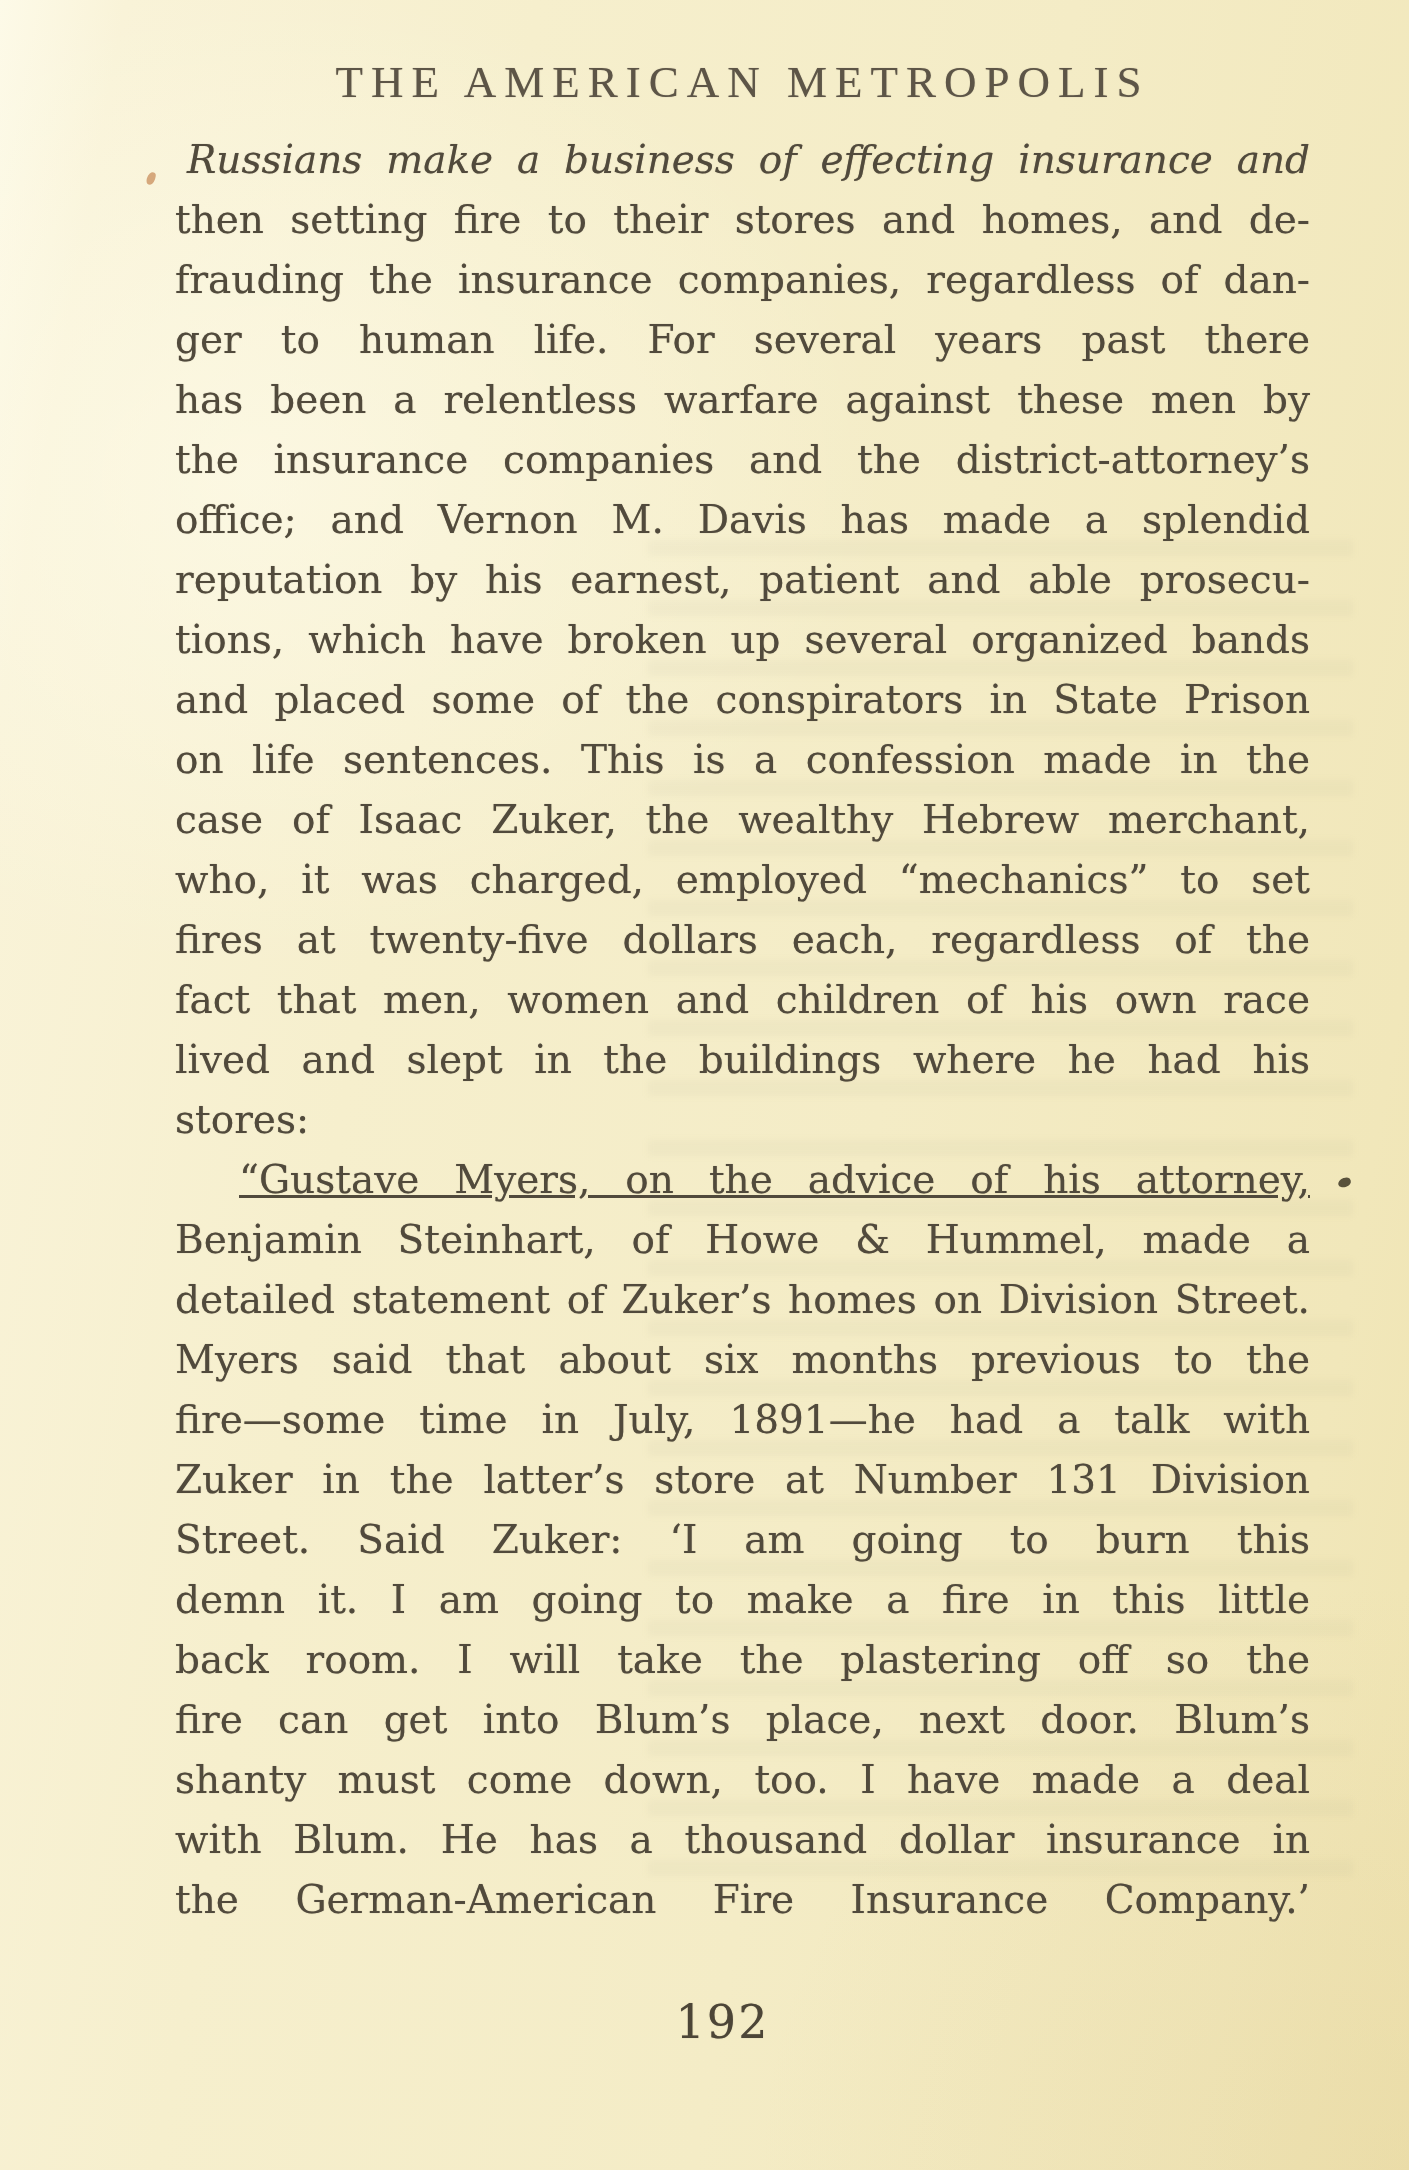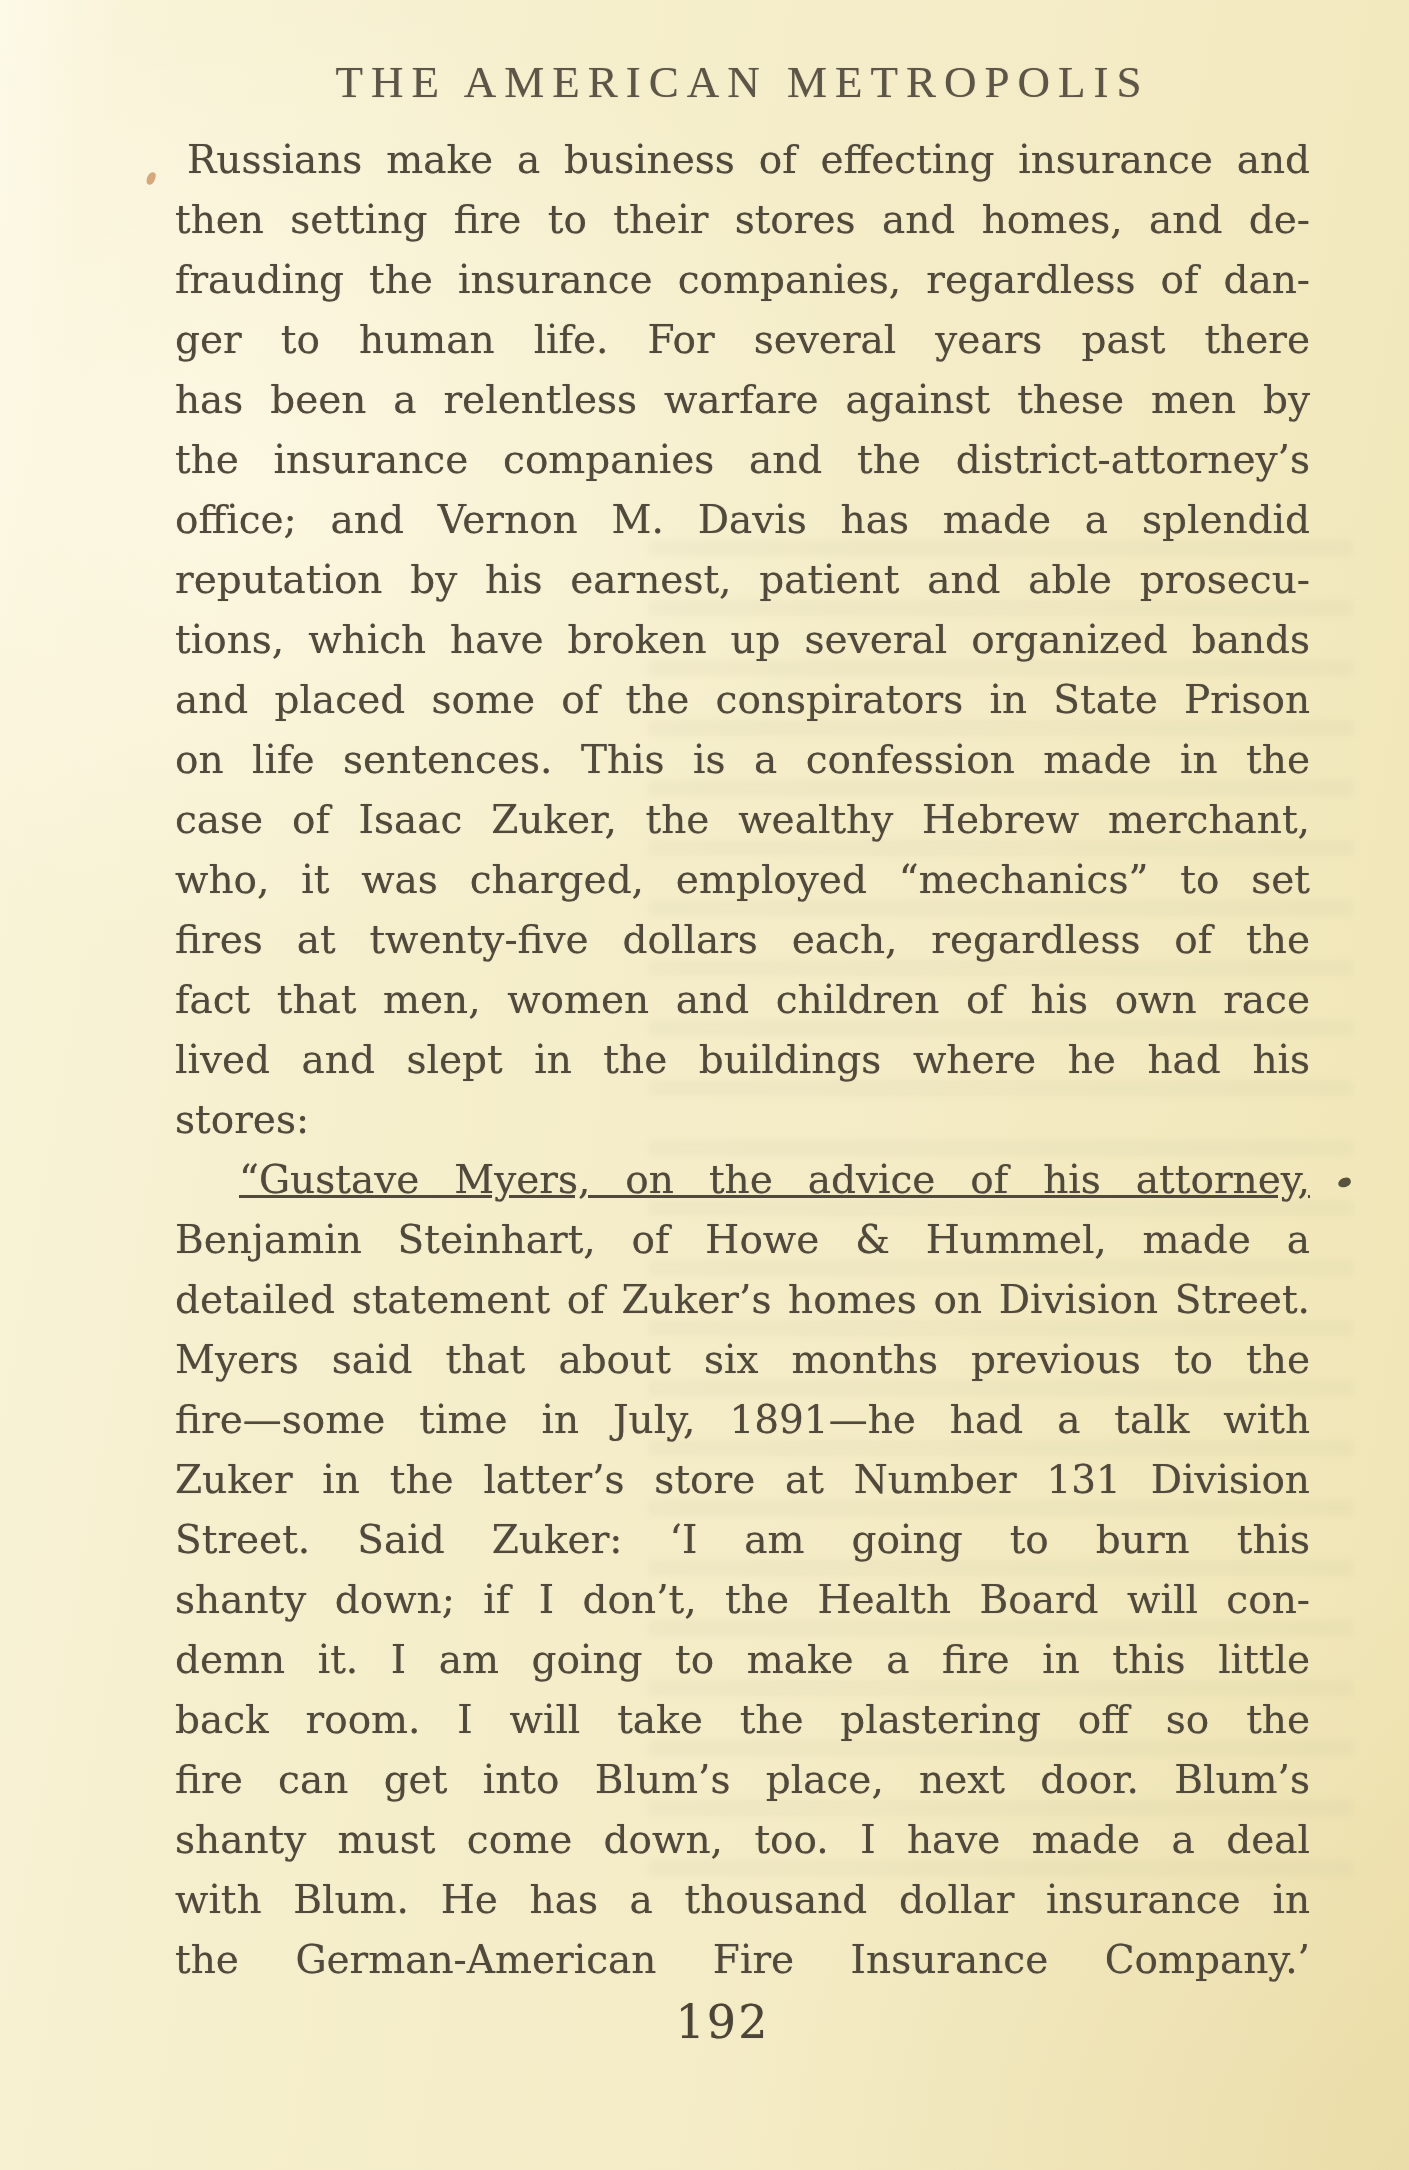--- a/index.html
+++ b/index.html
@@ -65,21 +65,21 @@
     height: 60px;
     line-height: 60px;
     font-size: 39px;
     color: #514a3c;
     text-shadow: 0 0 0.8px rgba(72, 64, 50, 0.55);
     text-align: justify;
     text-align-last: justify;
     white-space: nowrap; 
   }
 
-  .line.first-indent { text-indent: 12px; }
+  .line.first-indent { text-indent: 12px; font-style: italic; }
   .line.quote-indent { text-indent: 64px; text-decoration: underline; }
   .line.no-just { text-align: right; text-align-last: left; }
 
   .page-number {
     position: absolute;
     top: 1995px;
     left: 175px;
     width: 1095px;
     text-align: center;
     font-size: 46px;
@@ -142,21 +142,20 @@
     <div class="line">lived and slept in the buildings where he had his</div>
     <div class="line no-just">stores:</div>
 
     <div class="line quote-indent">“Gustave Myers, on the advice of his attorney,</div>
     <div class="line">Benjamin Steinhart, of Howe &amp; Hummel, made a</div>
     <div class="line">detailed statement of Zuker’s homes on Division Street.</div>
     <div class="line">Myers said that about six months previous to the</div>
     <div class="line">fire—some time in July, 1891—he had a talk with</div>
     <div class="line">Zuker in the latter’s store at Number 131 Division</div>
     <div class="line">Street.  Said Zuker: ‘I am going to burn this</div>
-    <div class="line">shanty down; if I don’t, the Health Board will con-</div>
     <div class="line">demn it.  I am going to make a fire in this little</div>
     <div class="line">back room.  I will take the plastering off so the</div>
     <div class="line">fire can get into Blum’s place, next door.  Blum’s</div>
     <div class="line">shanty must come down, too.  I have made a deal</div>
     <div class="line">with Blum.  He has a thousand dollar insurance in</div>
     <div class="line">the German-American Fire Insurance Company.’</div>
   </div>
 
   <div class="page-number">192</div>
 

